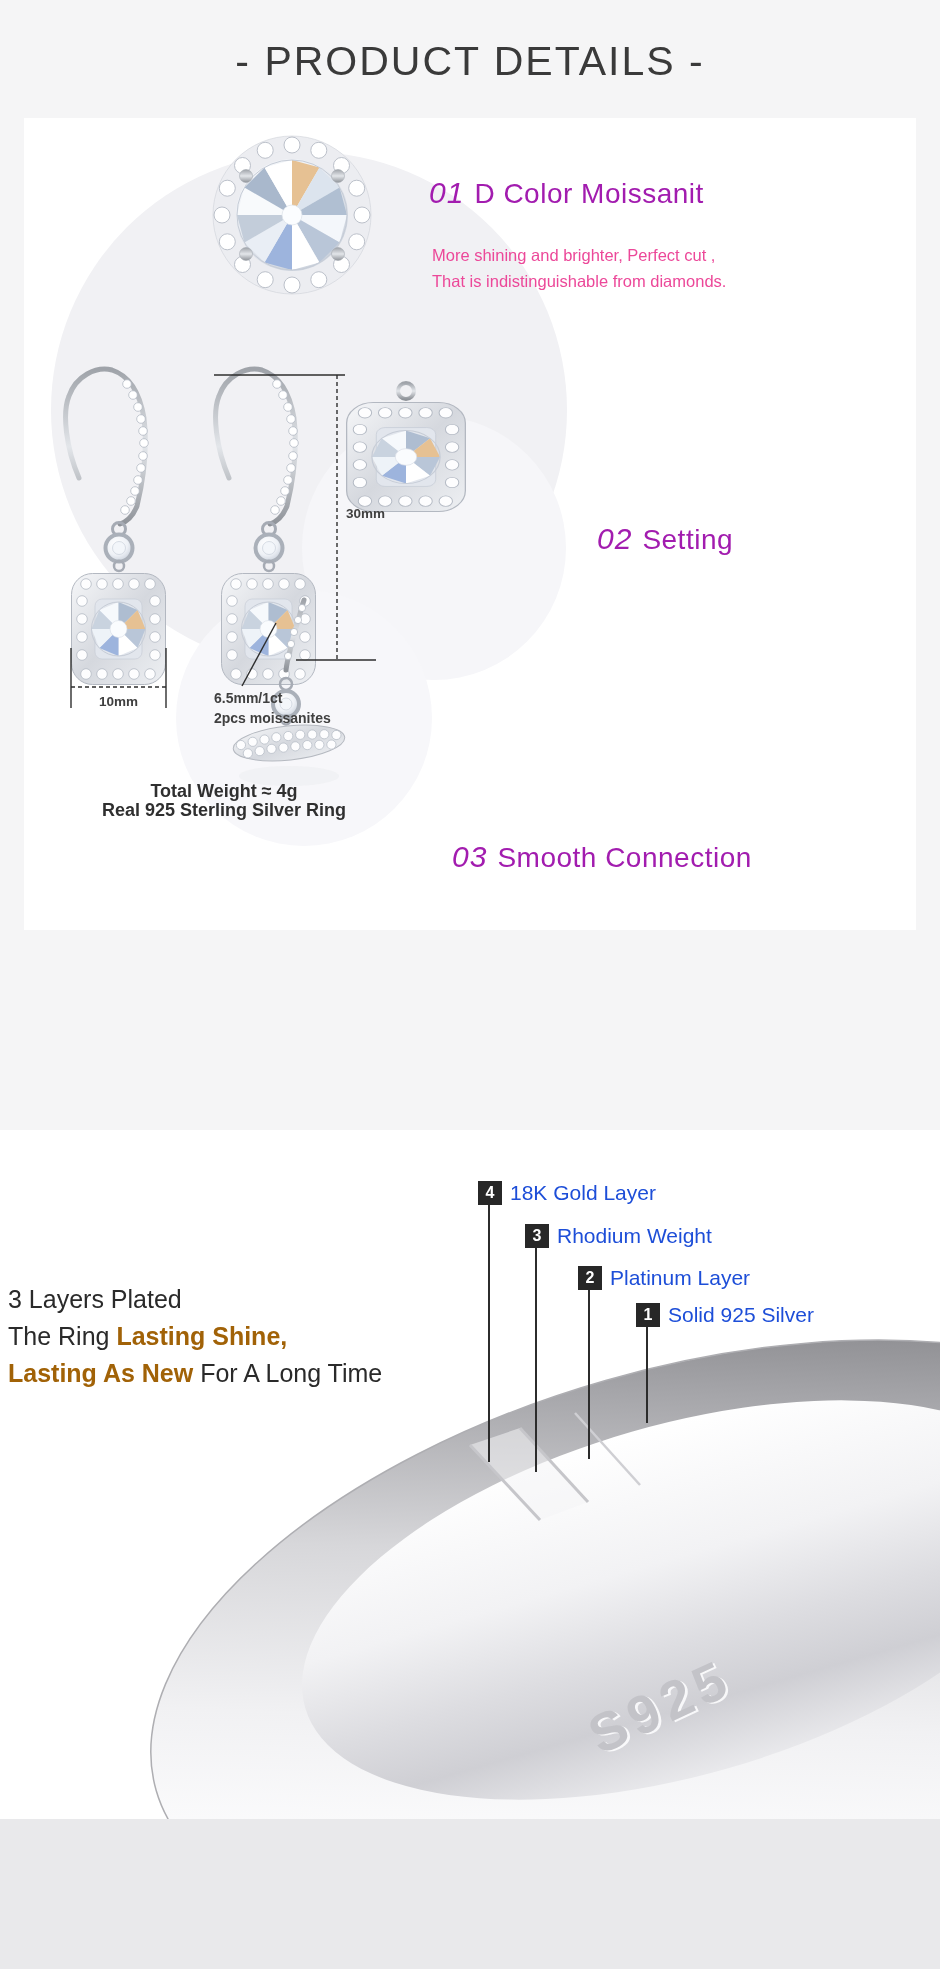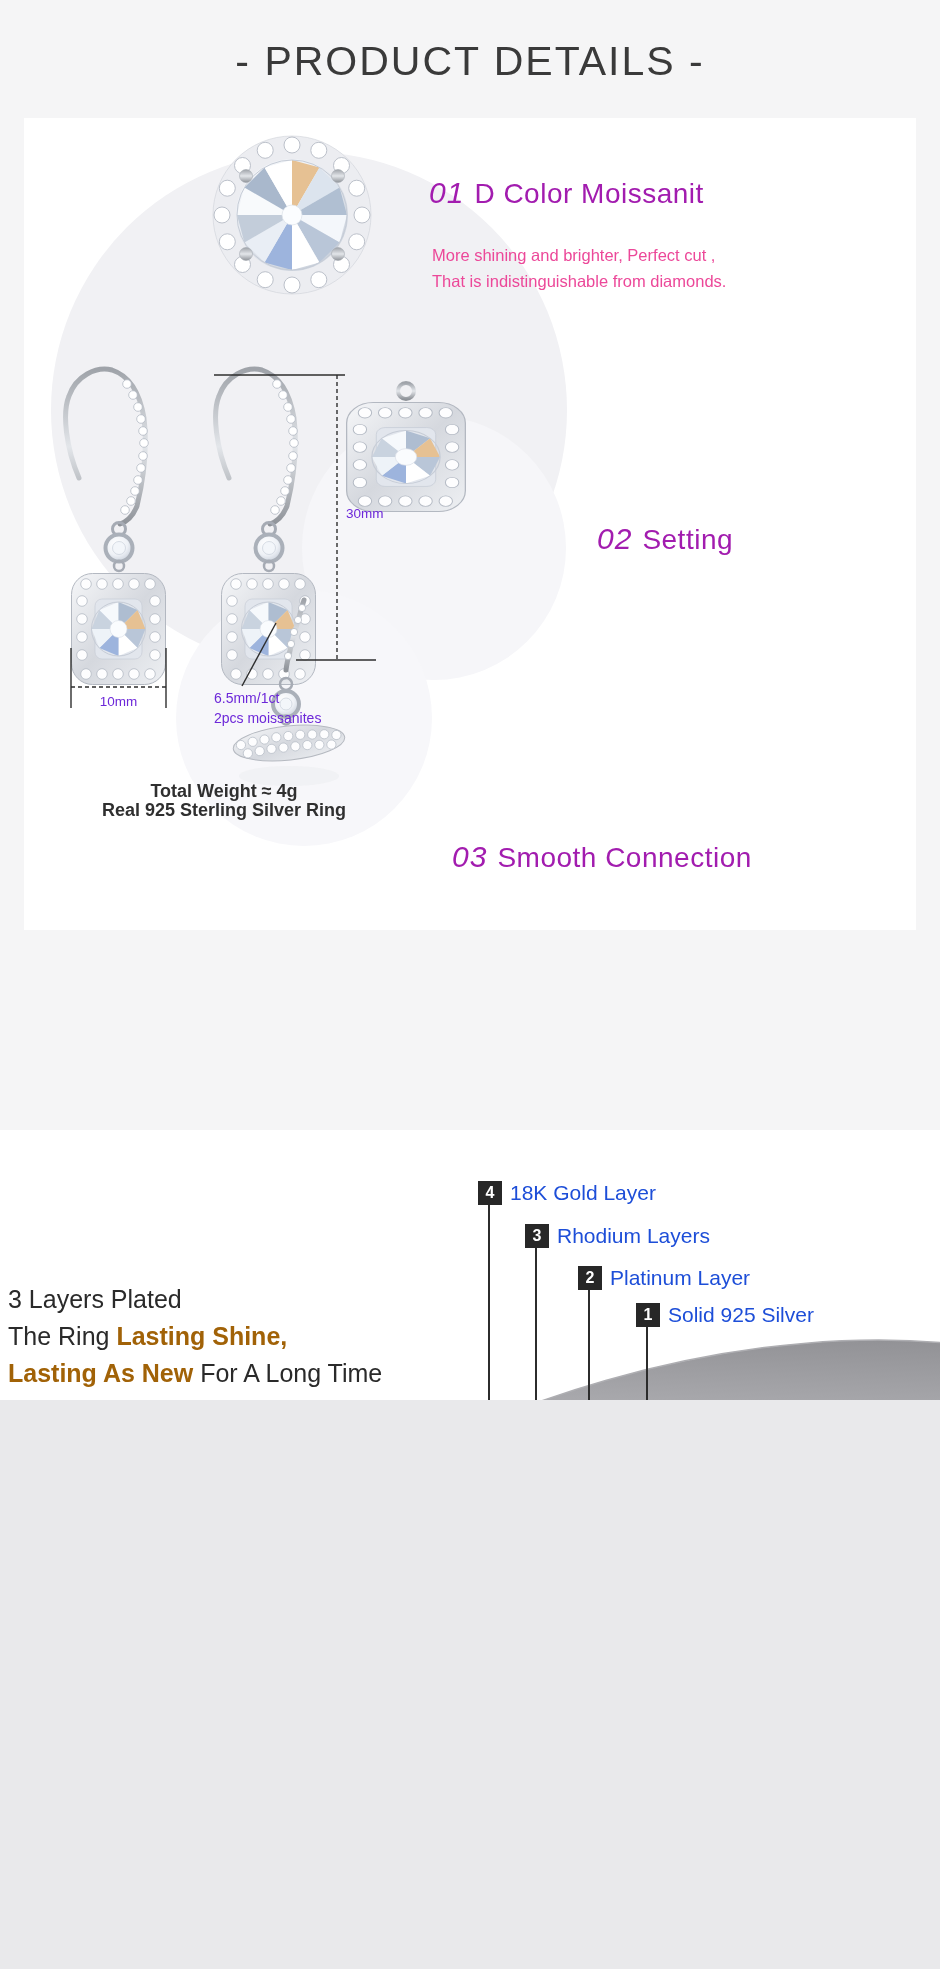--- a/index.html
+++ b/index.html
@@ -1,26 +1,26 @@
 <!DOCTYPE html>
 <html><head>
 <meta charset="utf-8">
 <style>
   html,body{margin:0;padding:0;background:#e9e9eb;}
-  .page{position:relative;width:940px;height:1400px;background:#f5f5f6;overflow:hidden;
+  .page{position:relative;width:940px;height:1819px;background:#f5f5f6;overflow:hidden;
         font-family:"Liberation Sans",sans-serif;margin:0 auto;}
   .abs{position:absolute;}
   .sec-title{width:940px;text-align:center;font-size:41px;font-weight:400;color:#3a3a3a;
              letter-spacing:2px;}
   .card{left:24px;top:118px;width:892px;height:812px;background:#ffffff;}
   .feat-head{display:flex;align-items:flex-end;color:#a21caf;white-space:nowrap;}
   .feat-num{font-style:italic;font-size:30px;margin-right:10px;letter-spacing:1px;}
   .feat-title{font-size:28px;letter-spacing:.5px;font-weight:500;}
   .feat-desc{font-size:16.5px;color:#ec4899;line-height:26px;white-space:nowrap;}
-  .meas-label{font-size:13.5px;color:#6d28d9;white-space:nowrap;}
+  .meas-label{font-size:13.5px;color:#404040;white-space:nowrap;font-weight:bold;}
   .meas-center{text-align:center;}
   .weight-block{width:380px;text-align:center;font-size:18px;font-weight:bold;color:#2f2f2f;
                 line-height:19px;white-space:nowrap;margin-top:46px;}
   .white-sec{left:0;top:1130px;width:940px;height:831px;background:#ffffff;}
   .strip{left:0;top:1961px;width:940px;height:8px;background:#e9e9eb;}
   .layer-row{display:flex;align-items:center;gap:8px;white-space:nowrap;}
   .badge{width:24px;height:24px;background:#272727;color:#fff;font-size:16px;font-weight:bold;
          display:flex;align-items:center;justify-content:center;flex:0 0 auto;}
   .layer-label{font-size:21px;color:#1d4ed8;}
   .lead{width:2px;background:#2c2c2c;}
@@ -292,21 +292,21 @@
   <div class="abs lead" style="left:535px;top:1248px;height:224px"></div>
   <div class="abs lead" style="left:588px;top:1290px;height:169px"></div>
   <div class="abs lead" style="left:646px;top:1327px;height:96px"></div>
 
   <div class="abs layer-row" style="left:478px;top:1181px">
     <span class="badge">4</span>
     <span class="layer-label">18K Gold Layer</span>
   </div>
   <div class="abs layer-row" style="left:525px;top:1224px">
     <span class="badge">3</span>
-    <span class="layer-label">Rhodium Layers</span>
+    <span class="layer-label">Rhodium Weight</span>
   </div>
   <div class="abs layer-row" style="left:578px;top:1266px">
     <span class="badge">2</span>
     <span class="layer-label">Platinum Layer</span>
   </div>
   <div class="abs layer-row" style="left:636px;top:1303px">
     <span class="badge">1</span>
     <span class="layer-label">Solid 925 Silver</span>
   </div>
 

